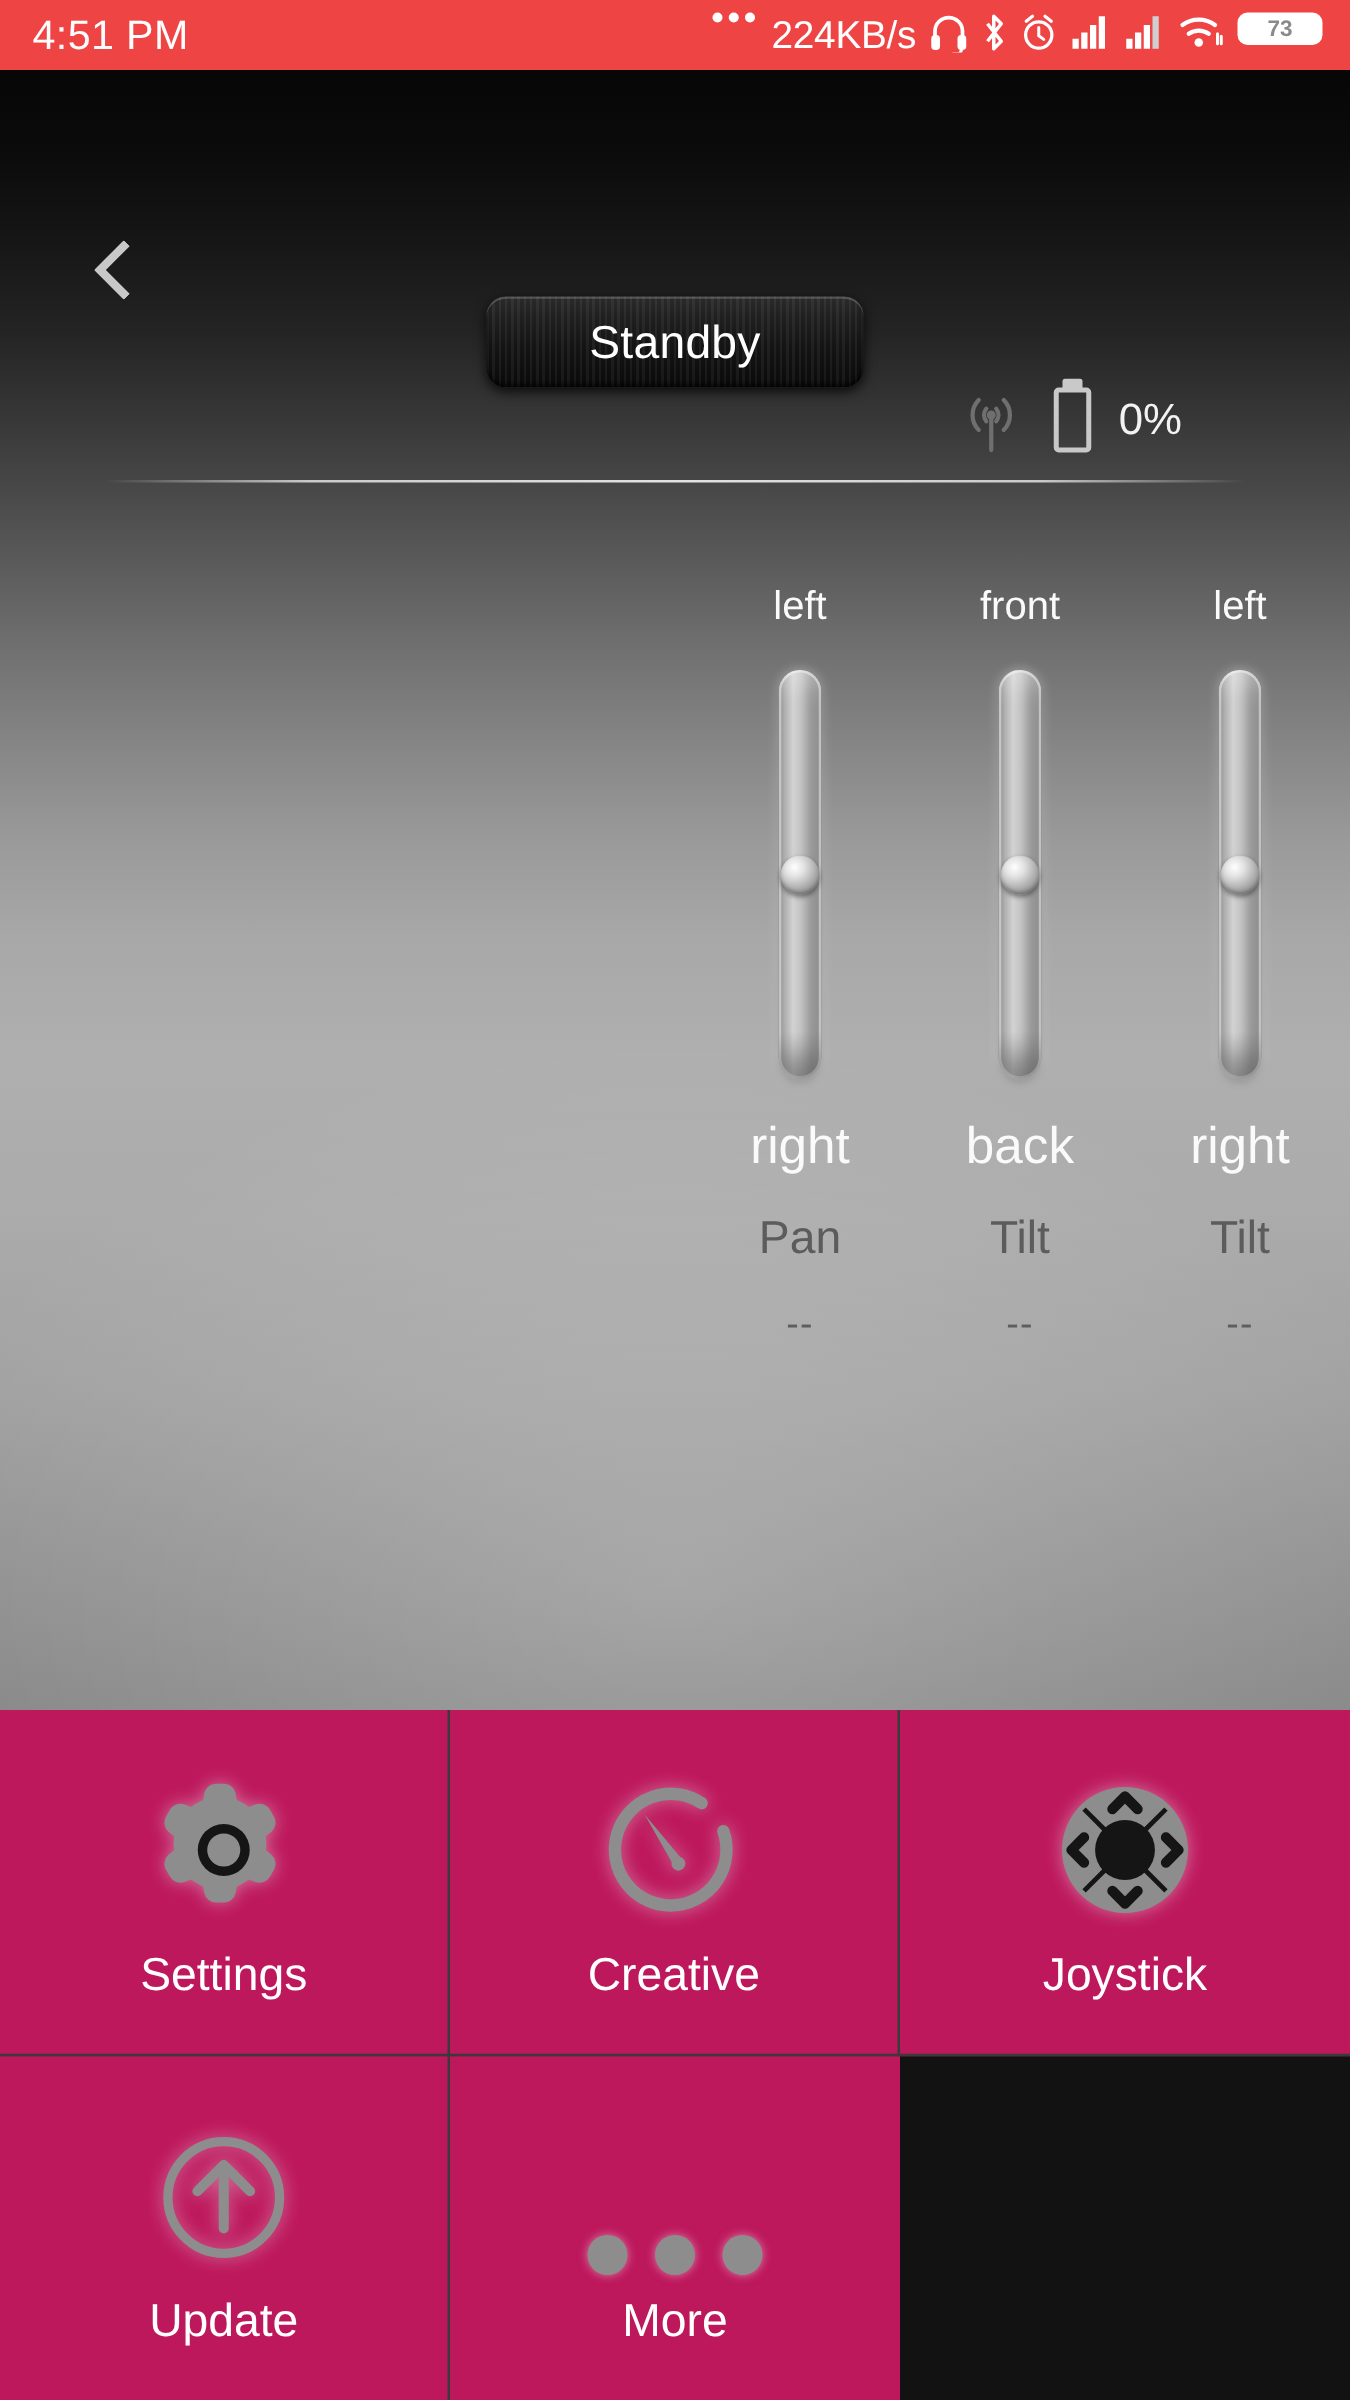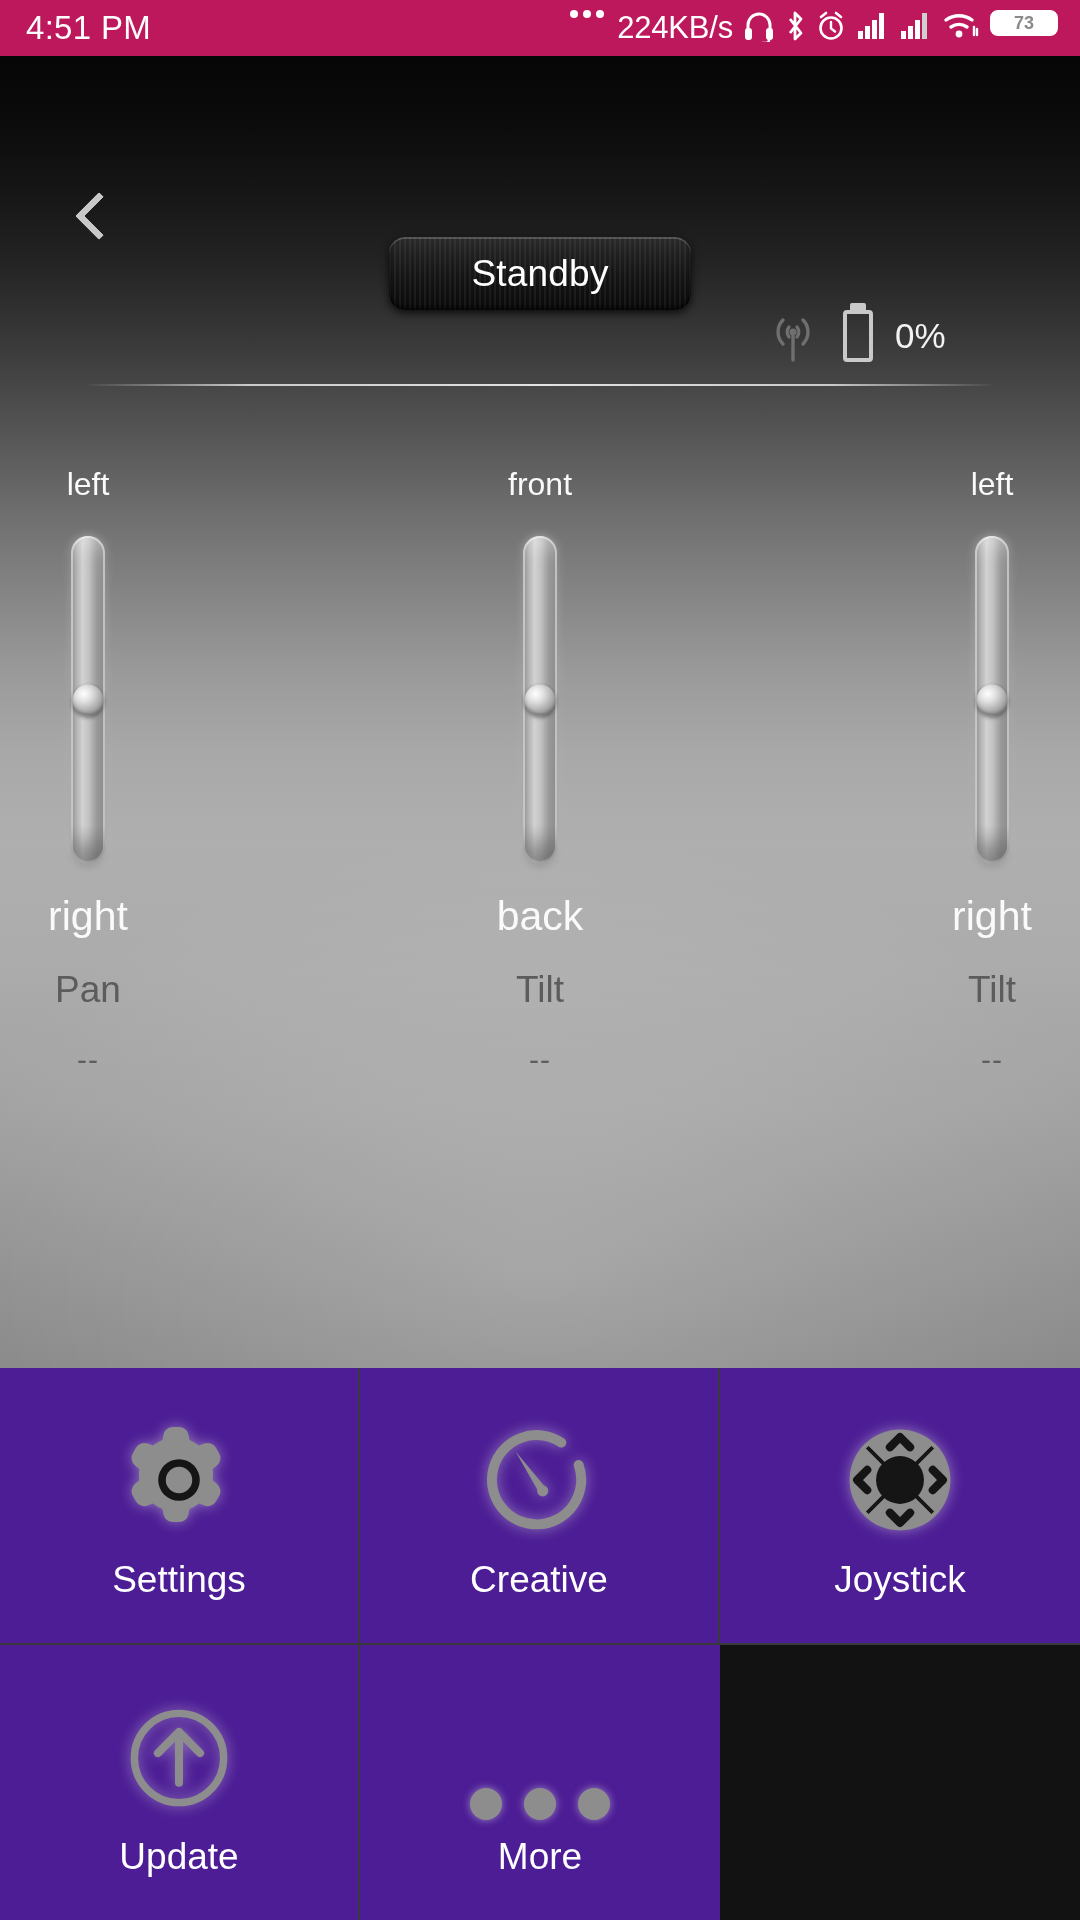--- a/index.html
+++ b/index.html
@@ -6,21 +6,21 @@
   html,body{ background:#000; }
   body{
     width:1080px; height:1920px;
     font-family:"Liberation Sans", sans-serif;
     overflow:hidden; position:relative;
   }
 
   
   .statusbar{
     position:absolute; top:0; left:0; width:1080px; height:56px;
-    background:#be185d; display:flex; align-items:center;
+    background:#ef4444; display:flex; align-items:center;
     padding:0 22px 0 26px; color:#fff;
   }
   .sb-time{ font-size:33px; letter-spacing:.3px; color:#fdfdfd; }
   .sb-right{ margin-left:auto; display:flex; align-items:flex-start; gap:11px; }
   .sb-dots{ display:flex; gap:5px; align-items:center; margin-right:2px; }
   .sb-dots i{ width:8px; height:8px; border-radius:50%; background:#fff; display:block; }
   .sb-speed{ font-size:31px; color:#fff; letter-spacing:-.2px; }
   .sb-ico{ display:block; }
 
   .batt{
@@ -85,21 +85,21 @@
   }
 
   .balance-title{
     position:absolute; left:0; top:350px; width:1080px; text-align:center;
     font-size:35px; color:#f4f4f4;
   }
 
   
   .sliders{
     position:absolute; left:0; top:410px; width:1080px;
-    display:flex; justify-content:space-between; 
+    display:flex; justify-content:flex-end; 
   }
   .slider-col{ width:176px; display:flex; flex-direction:column; align-items:center; }
 
   .lbl-top{ font-size:32px; color:#fafafa; margin-bottom:33px; }
   .lbl-bottom{ font-size:41px; color:#fafafa; margin-top:30px; }
   .axis-name{ font-size:37px; color:#5c5c5c; margin-top:29px; }
   .axis-val{ font-size:30px; color:#5e5e5e; margin-top:32px; letter-spacing:1px; }
 
   .track{
     position:relative; width:34px; height:327px; border-radius:17px;
@@ -128,21 +128,21 @@
 
   
   .grid{
     position:absolute; top:1368px; left:0; width:1080px; height:552px;
     background:#121212;
     display:grid; grid-template-columns:360px 360px 360px; grid-template-rows:277px 275px;
   }
   .cell{
     position:relative; display:flex; flex-direction:column;
     align-items:center; justify-content:center; cursor:pointer;
-    background:#4c1d95;
+    background:#be185d;
   }
   .cell.b-r{ border-right:2px solid #3a3a3a; }
   .cell.b-b{ border-bottom:2px solid #3a3a3a; }
   .cell-ico{
     height:132px; display:flex; align-items:flex-end; justify-content:center;
     margin-bottom:16px;
   }
   .cell-lbl{ font-size:37px; color:#fff; }
 
   .glow{ filter:drop-shadow(0 0 7px rgba(230,230,230,.45)); }

